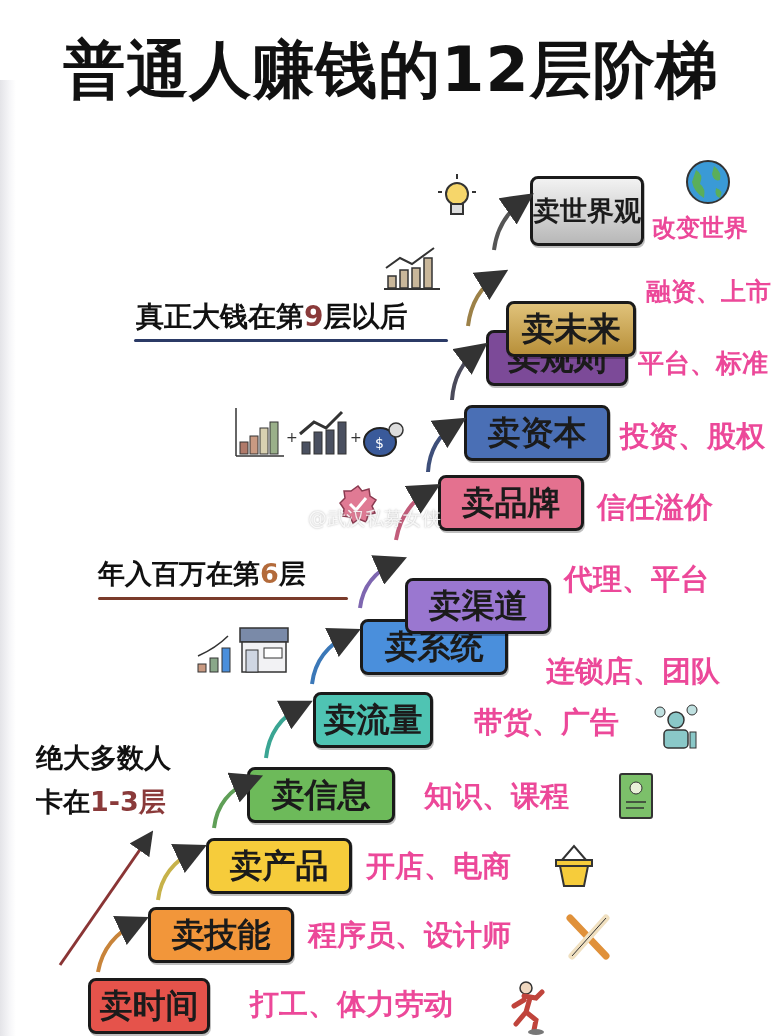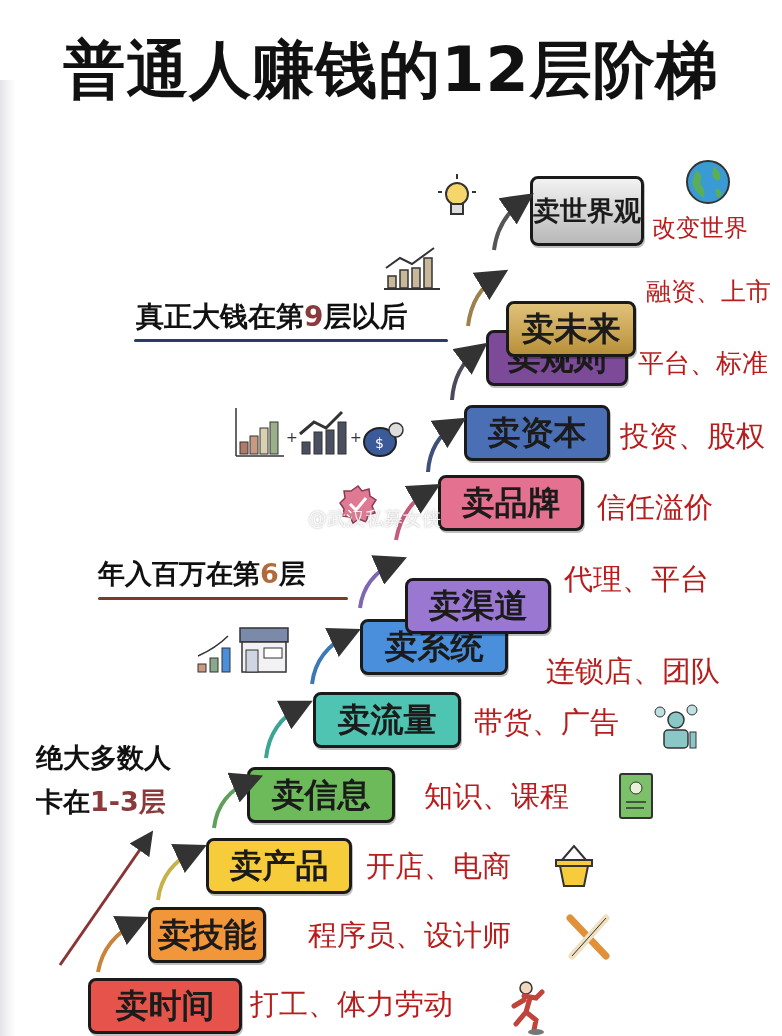--- a/index.html
+++ b/index.html
@@ -1,55 +1,55 @@
 <!DOCTYPE html>
 <html><head>
 <meta charset="utf-8">
 <style>
   html,body{margin:0;padding:0;background:#fff;}
   body{width:782px;height:1036px;position:relative;overflow:hidden;font-family:"DejaVu Sans","Liberation Sans",sans-serif;color:#111;}
   .edge{position:absolute;left:0;top:80px;width:16px;height:956px;background:linear-gradient(90deg,#e4e4e8,#f6f6f8 60%,#fff);}
   .title{position:absolute;left:0;top:28px;width:782px;text-align:center;font-size:62px;font-weight:bold;letter-spacing:1px;color:#111;}
   .step{position:absolute;height:56px;border:3px solid #1a1a1a;border-radius:8px;box-sizing:border-box;display:flex;align-items:center;justify-content:center;font-weight:bold;font-size:33px;color:#1b1b1b;box-shadow:1px 2px 0 rgba(0,0,0,0.25);}
-  .desc{position:absolute;font-size:29px;font-weight:normal;color:#b91c1c;white-space:nowrap;}
+  .desc{position:absolute;font-size:29px;font-weight:bold;color:#ec4899;white-space:nowrap;}
   .note{position:absolute;font-size:27px;font-weight:bold;color:#111;white-space:nowrap;}
   .note .hl{color:#8a3a3a;}
   .underline{position:absolute;height:3px;border-radius:2px;}
   .arrow{position:absolute;}
   .icon{position:absolute;}
   .watermark{position:absolute;left:308px;top:506px;font-size:19px;color:rgba(255,255,255,0.85);text-shadow:0 0 2px rgba(120,120,120,0.6);white-space:nowrap;}
 </style>
 </head>
 <body>
 
 <div class="edge"></div>
 
 <div class="title">普通人赚钱的12层阶梯</div>
 
-<div class="step" style="left:88px;top:978px;width:154px;background:#e5534b;">
+<div class="step" style="left:88px;top:978px;width:122px;background:#e5534b;">
     <span>卖时间</span>
   </div>
 <div class="desc" style="left:250px;top:985px;">打工、体力劳动</div>
 
-<div class="step" style="left:148px;top:907px;width:118px;background:#f2963a;">
+<div class="step" style="left:148px;top:907px;width:146px;background:#f2963a;">
     <span>卖技能</span>
   </div>
 <div class="desc" style="left:308px;top:916px;">程序员、设计师</div>
 
 <div class="step" style="left:206px;top:838px;width:146px;background:#f6cc3b;text-align:right;">
     <span>卖产品</span>
   </div>
 <div class="desc" style="left:366px;top:847px;">开店、电商</div>
 
 <div class="step" style="left:247px;top:767px;width:148px;background:#6dba5a;">
     <span>卖信息</span>
   </div>
 <div class="desc" style="left:424px;top:777px;">知识、课程</div>
 
-<div class="step" style="left:313px;top:692px;width:148px;background:#4fc4b3;">
+<div class="step" style="left:313px;top:692px;width:120px;background:#4fc4b3;">
     <span>卖流量</span>
   </div>
 <div class="desc" style="left:474px;top:703px;text-align:right;">带货、广告</div>
 
 <div class="step" style="left:360px;top:619px;width:148px;background:#4a8fdc;">
     <span>卖系统</span>
   </div>
 <div class="desc" style="left:546px;top:632px;margin-top:20px;">连锁店、团队</div>
 
 <div class="step" style="left:405px;top:547px;width:146px;background:#9a77d0;margin-top:31px;">

